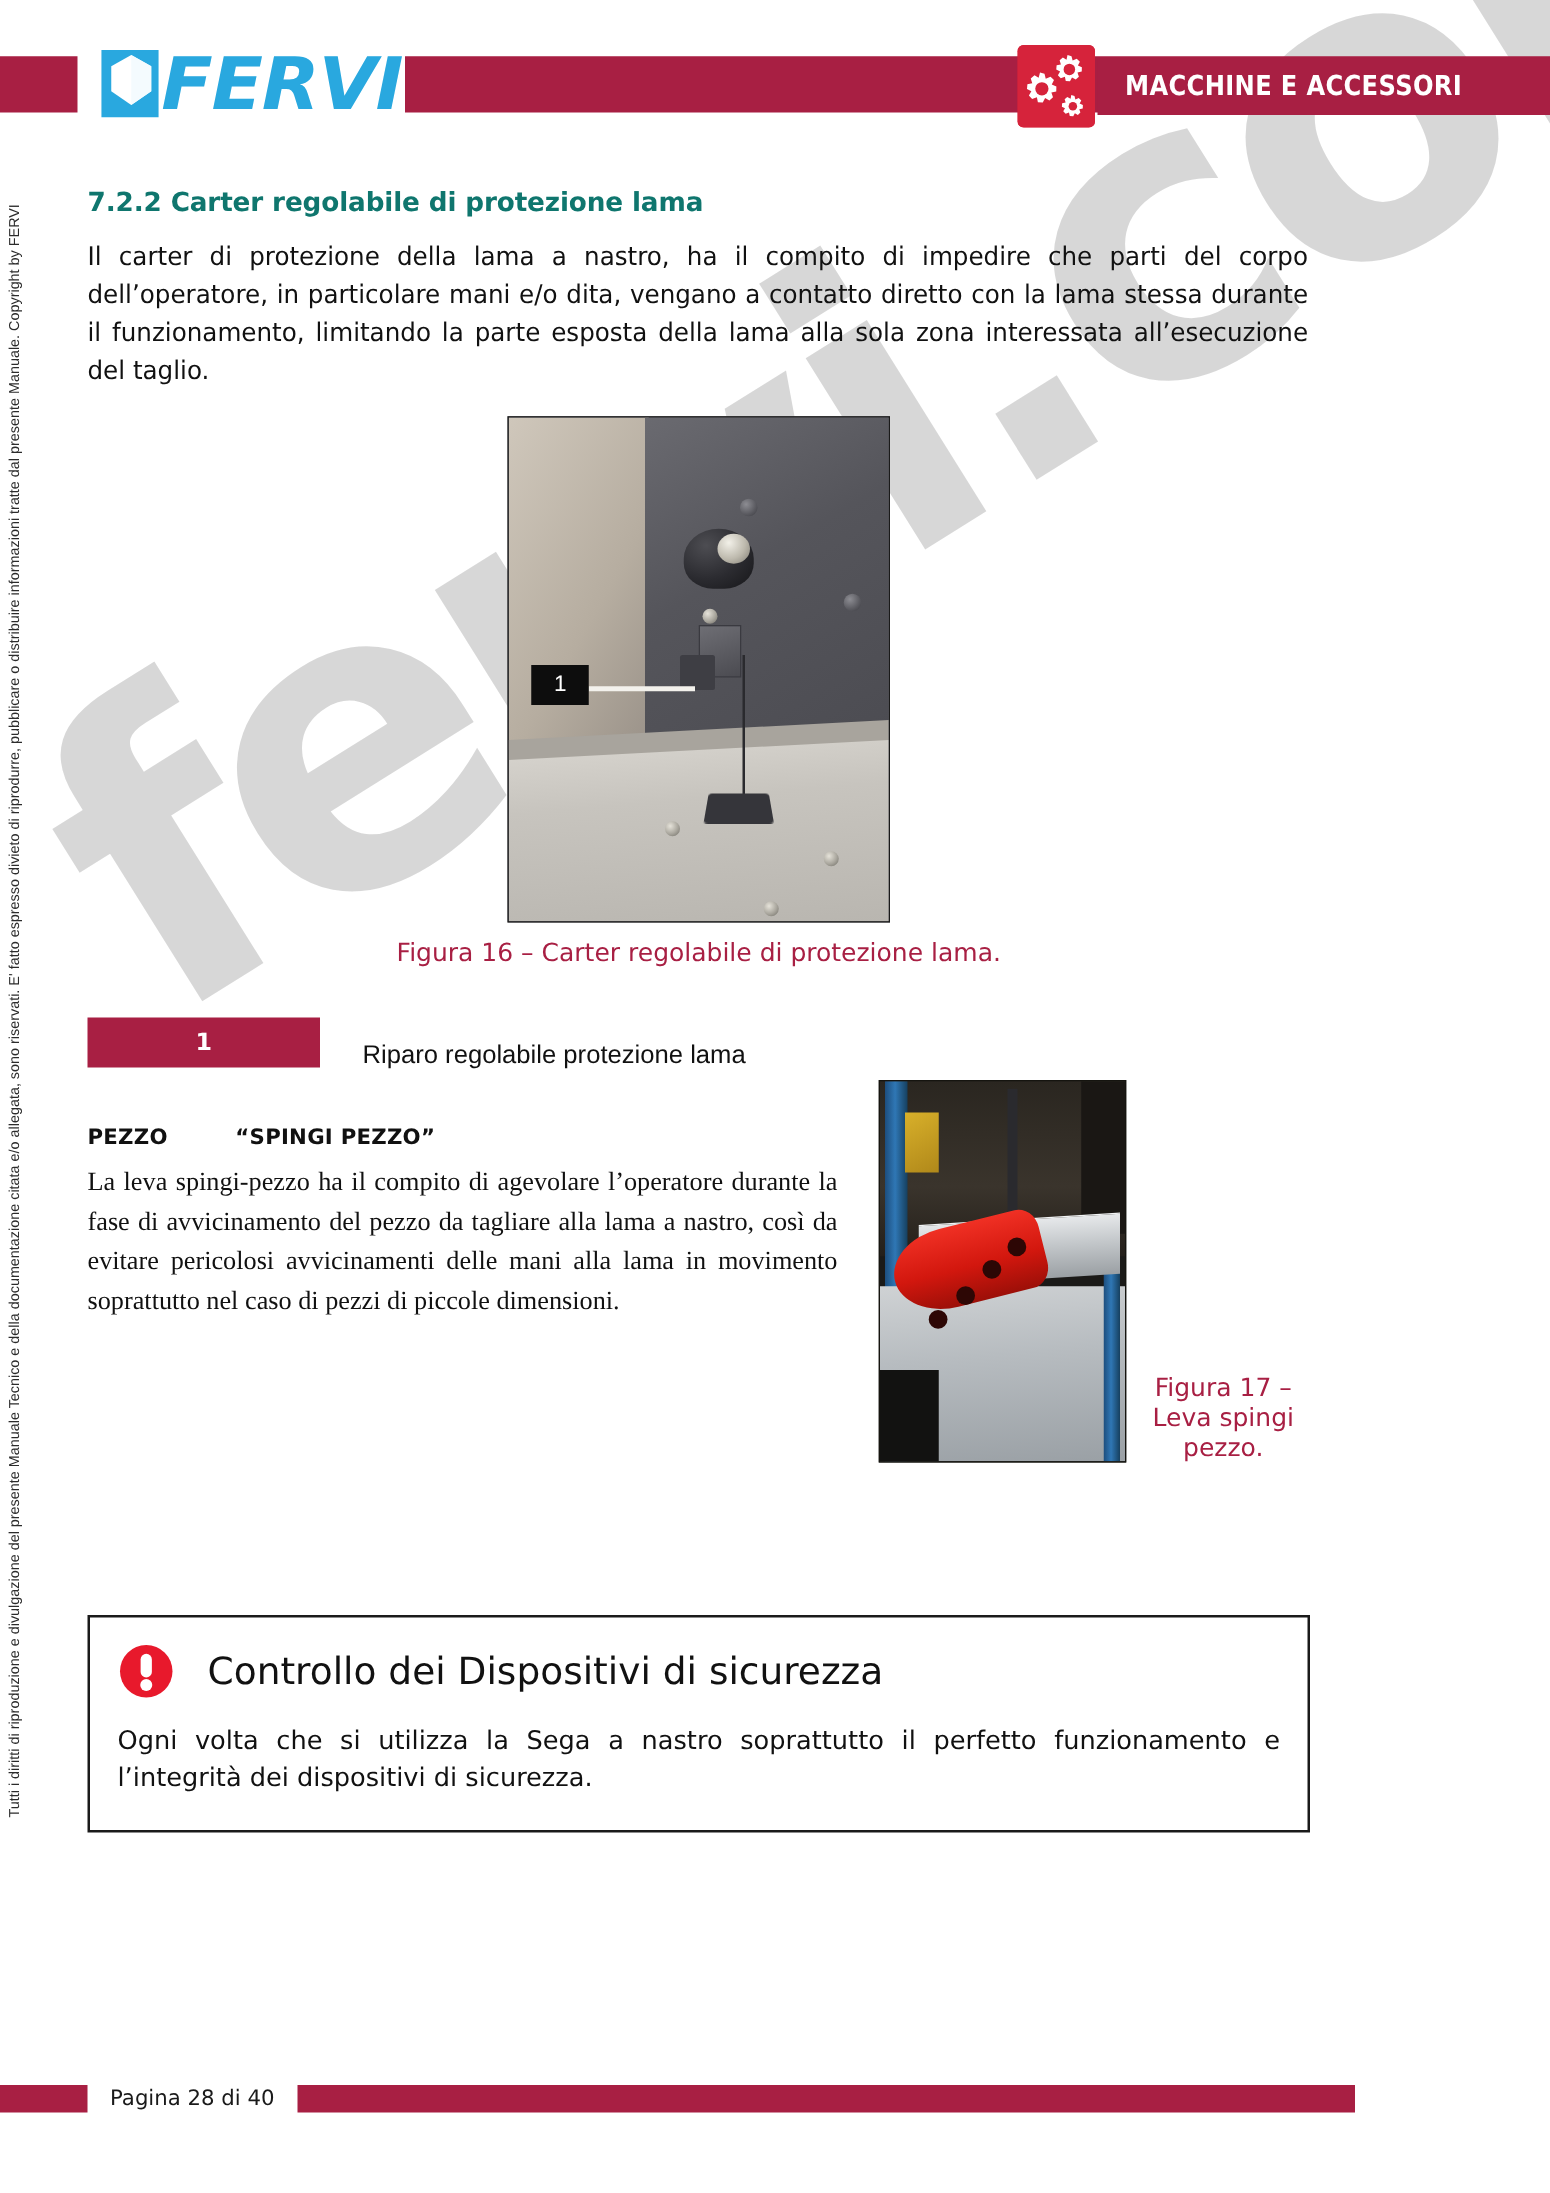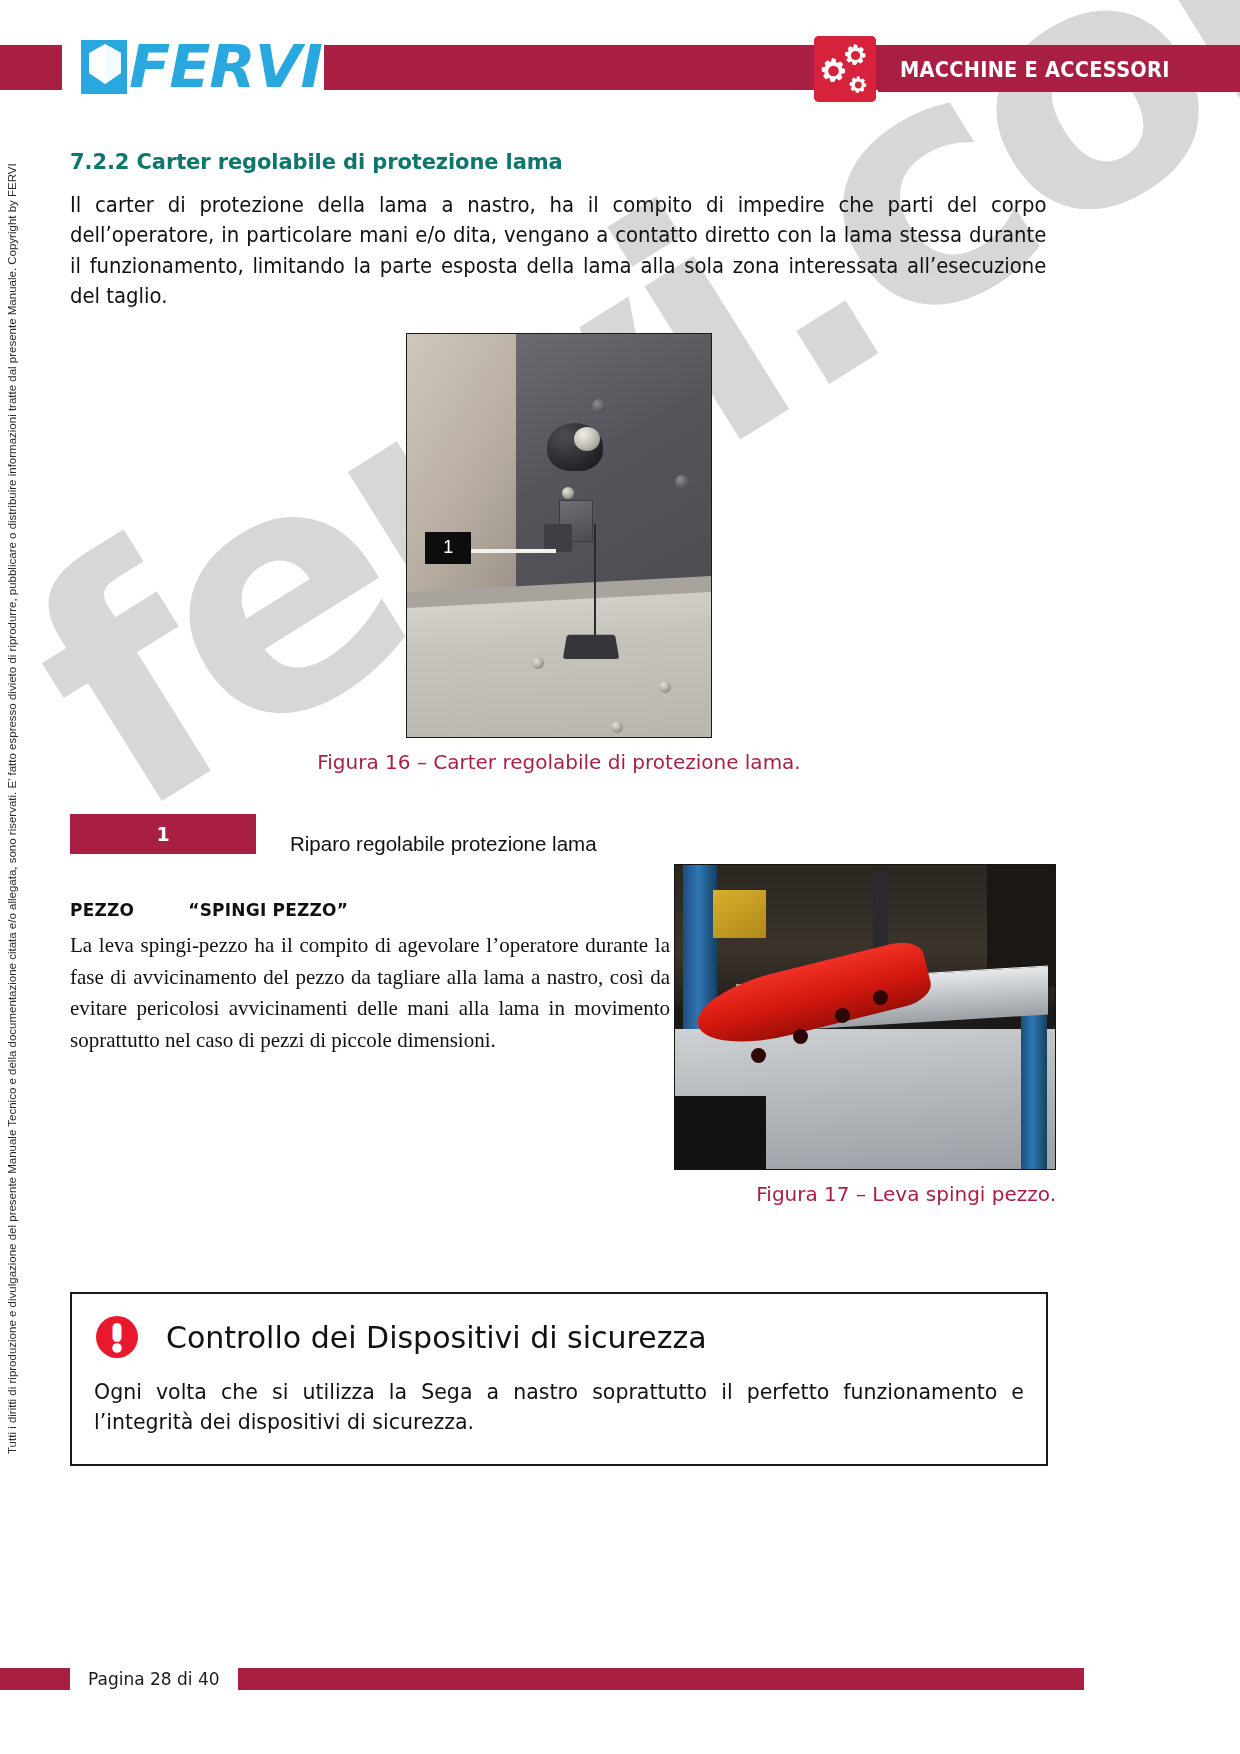--- a/index.html
+++ b/index.html
@@ -348,21 +348,20 @@
     color: #111111;
     text-align: justify;
   }
 
   .fig17-wrap {
     position: absolute;
     right: -8px;
     top: -36px;
     width: 353px;
     display: flex;
-    flex-direction: column;
     align-items: flex-end;
   }
   .fig17-photo {
     width: 382px;
     height: 306px;
     position: relative;
     overflow: hidden;
     background: #1b1a18;
     border: 1px solid #15140f;
   }

